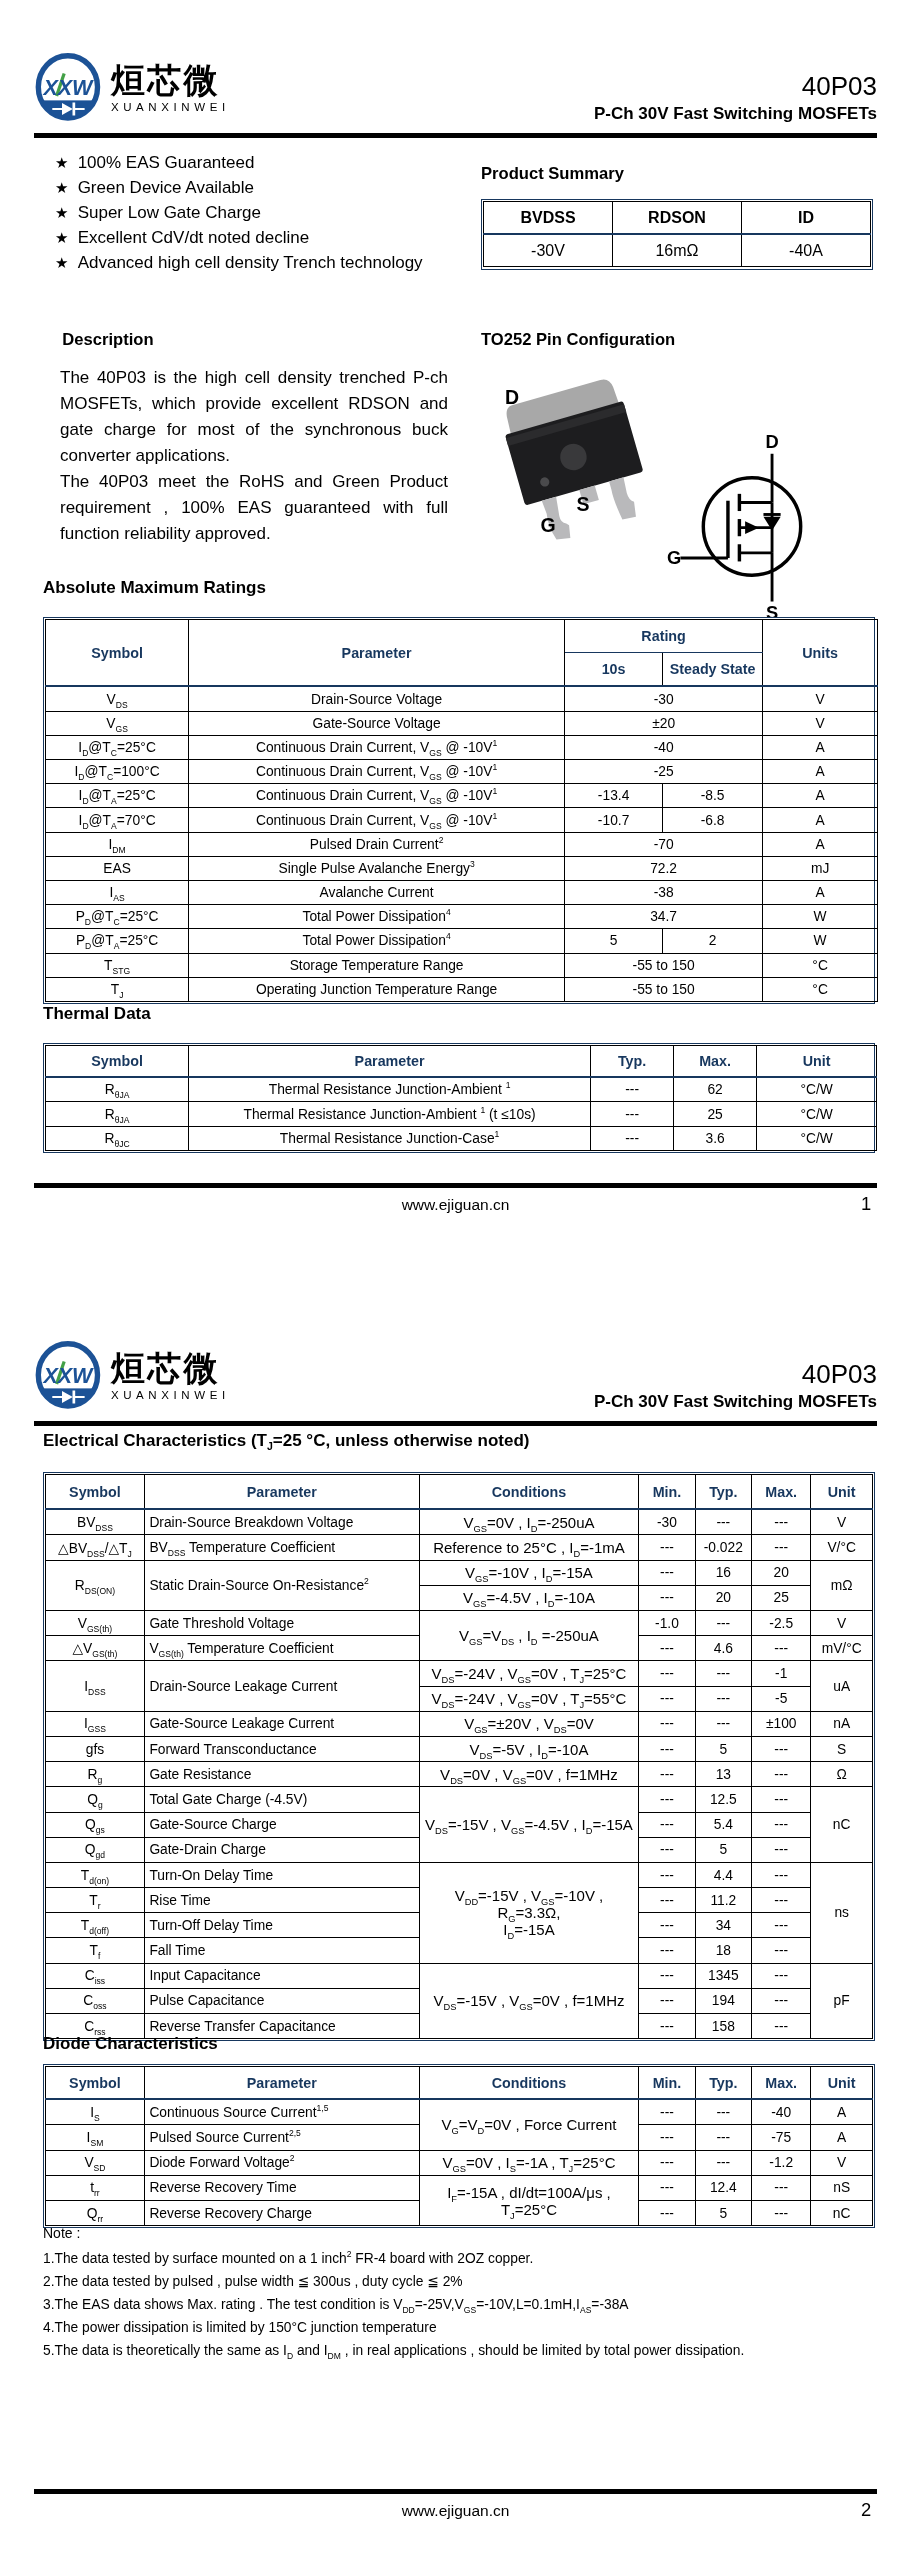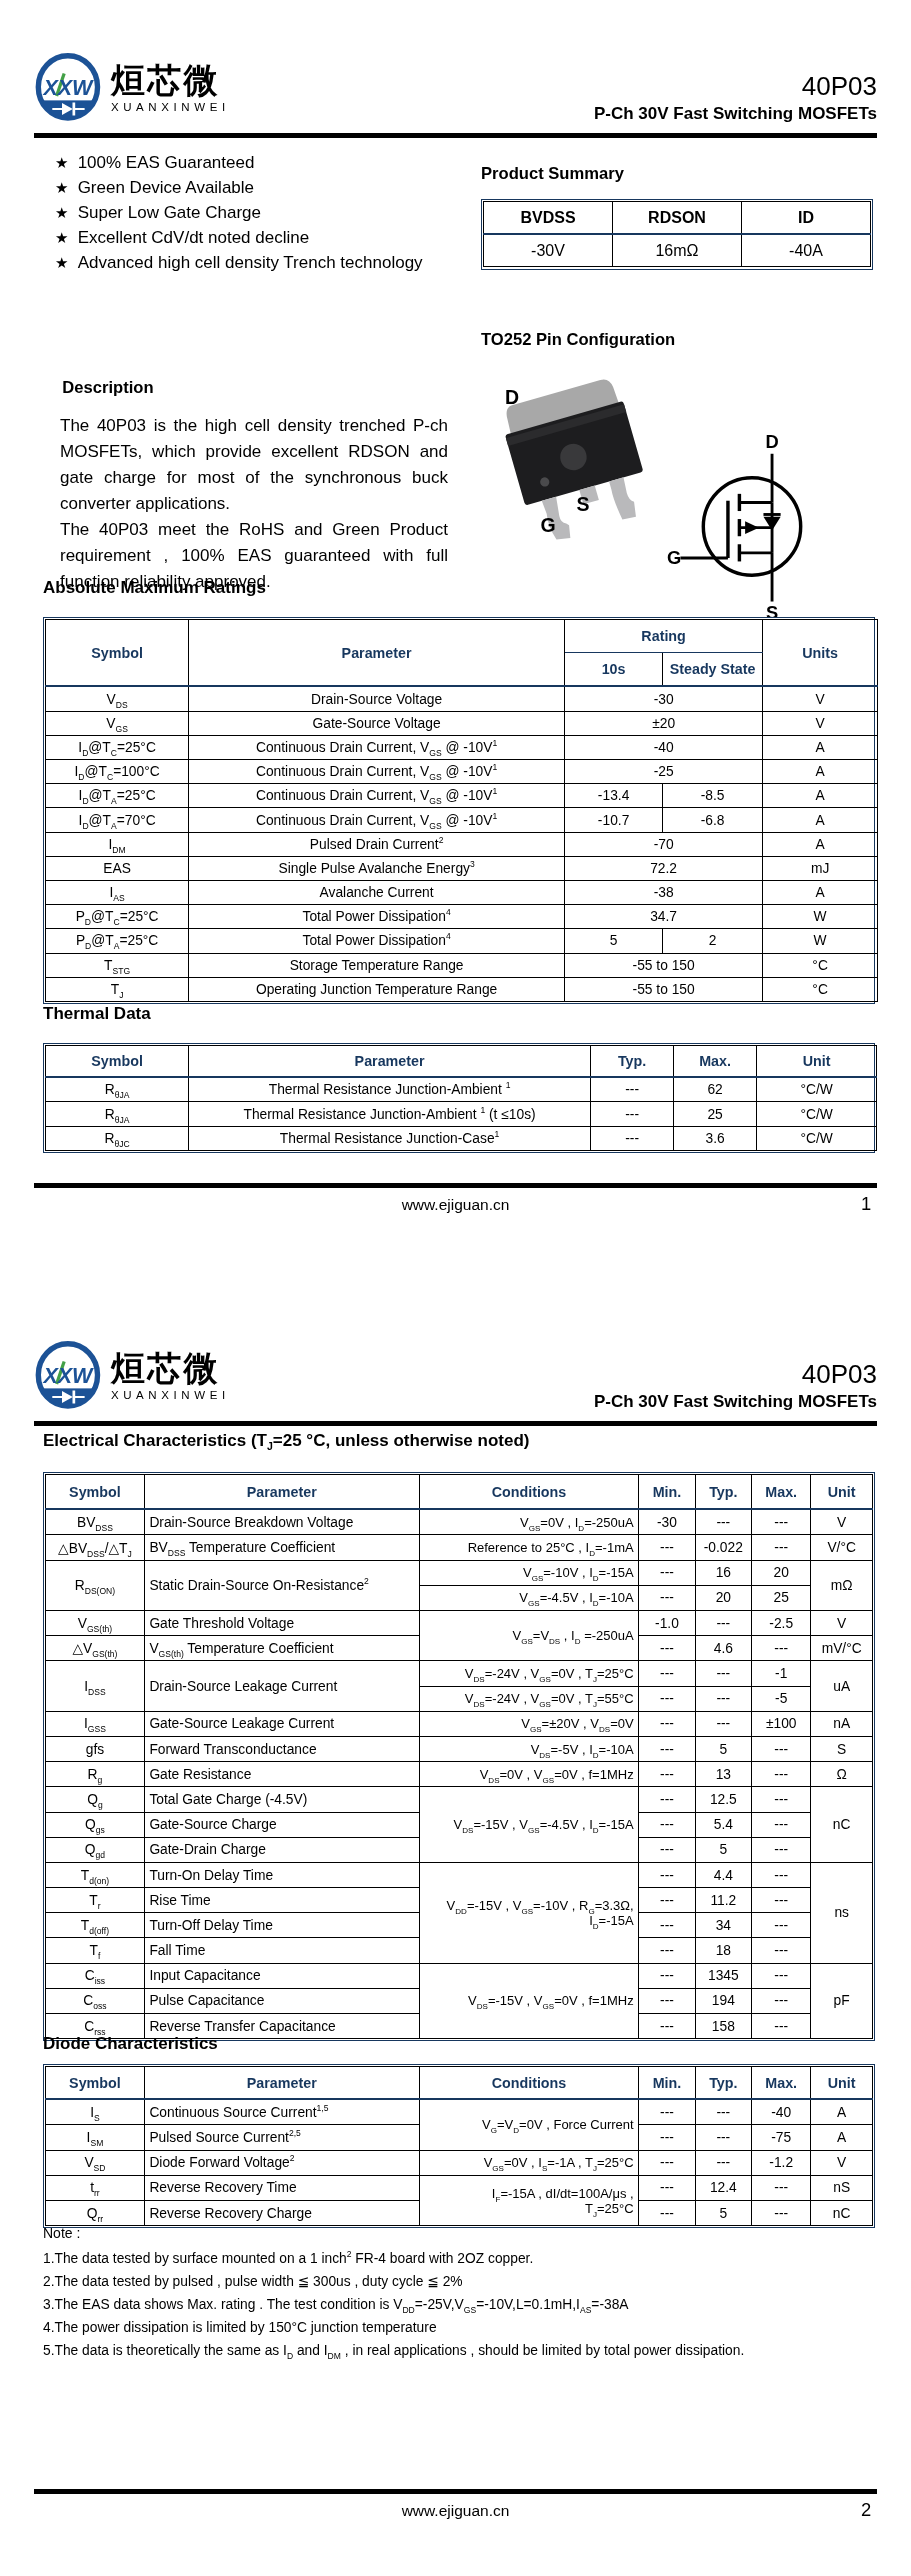--- a/index.html
+++ b/index.html
@@ -30,33 +30,33 @@
   .features li{display:flex;gap:9.2px;font-size:17px;line-height:25px;align-items:flex-start;}
   .features .star{font-size:15px;line-height:25px;}
 
   
   .tframe{border:1.1px solid #17375e;padding:1.1px;background:#fff;}
   table.ds{border-collapse:collapse;width:100%;table-layout:fixed;border:1.1px solid #17375e;}
   table.ds th,table.ds td{border:1.1px solid #000;text-align:center;vertical-align:middle;padding:0.6px 4.6px;font-size:13.8px;overflow:hidden;}
   table.ds th{color:#17375e;font-weight:bold;font-size:14.3px;border-bottom:2.9px double #17375e;}
   table.ds th.mid{border-bottom:1.1px solid #17375e;}
   table.ds td.pl{text-align:left;}
-  table.ds td.cond{text-align:right;font-size:13px;border-radius:11px;}
+  table.ds td.cond{text-align:center;font-size:15px;border-radius:11px;}
   sub,sup{font-size:0.62em;line-height:0;}
 
   
   .ps-block{position:absolute;left:481px;top:164px;width:392px;}
   .ps-block .h2{font-size:16.6px;}
   .ps-block .tframe{margin-top:15px;}
   table.ps th{height:30px;font-size:16px;color:#000;border-bottom:2.3px double #17375e;}
   table.ps td{height:30px;font-size:16px;}
 
   
   .desc-block{position:absolute;left:60px;top:330px;width:388px;}
-  .desc-block .h2{font-size:16.6px;padding-left:2.3px;margin-top:48px;}
+  .desc-block .h2{font-size:16.6px;padding-left:2.3px;}
   .desc-block p{font-size:17px;line-height:26px;text-align:justify;margin:15px 0 0 0;}
 
   
   .pin-block{position:absolute;left:481px;top:330px;width:402px;height:287px;}
   .pin-block .h2{font-size:16.6px;}
   .pkg{position:absolute;left:4.6px;top:36px;}
   .pkg-label{position:absolute;font-size:19.5px;font-weight:bold;}
   .mossym{position:absolute;left:185px;top:102px;}
 
   

